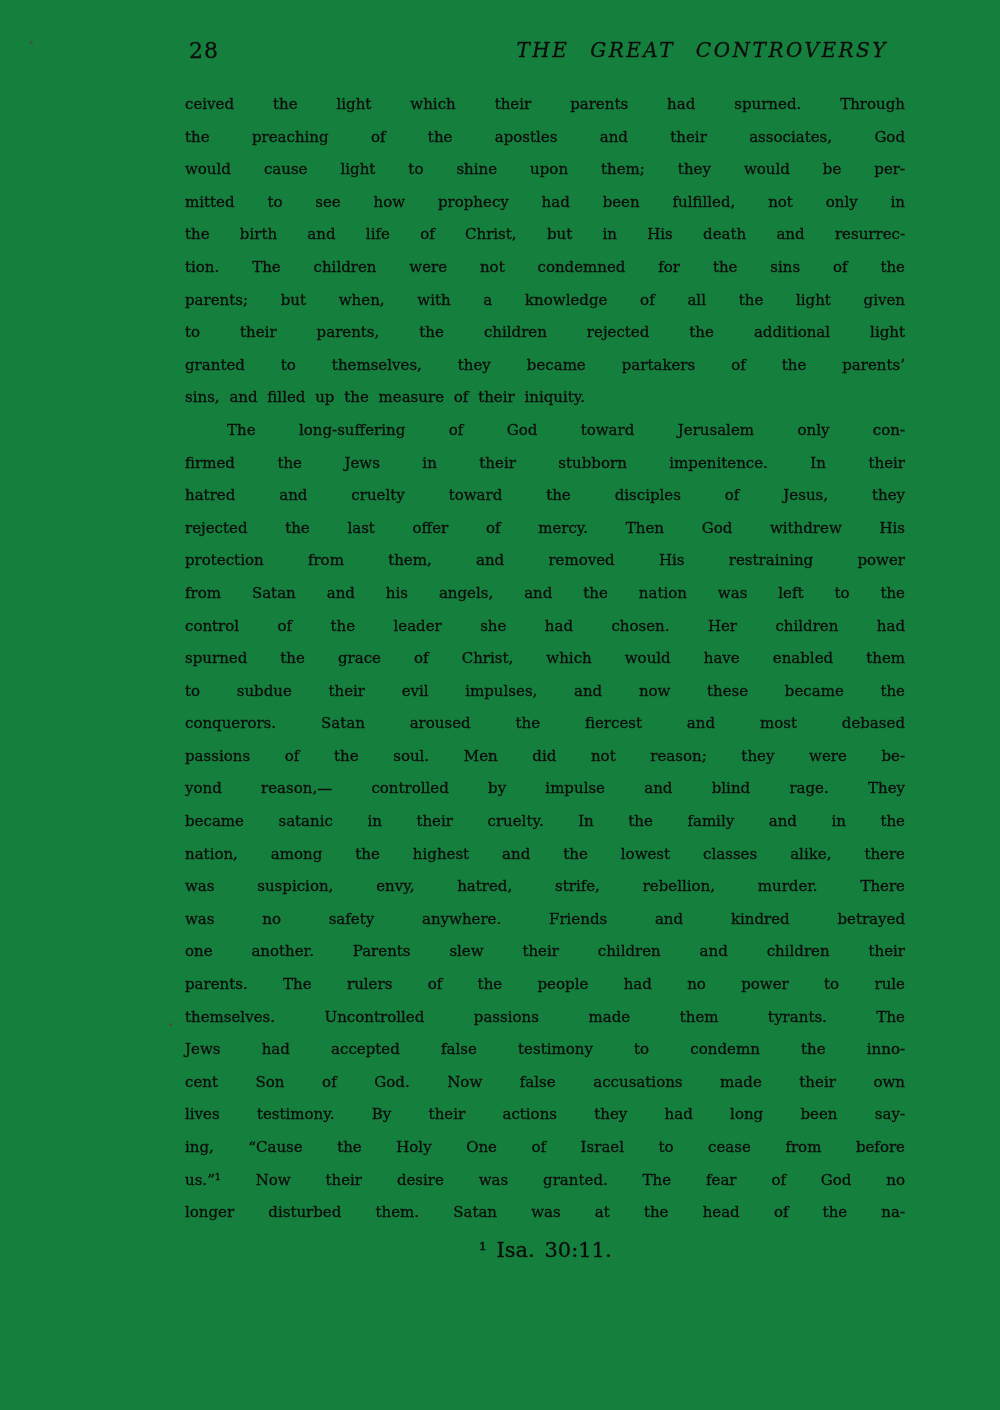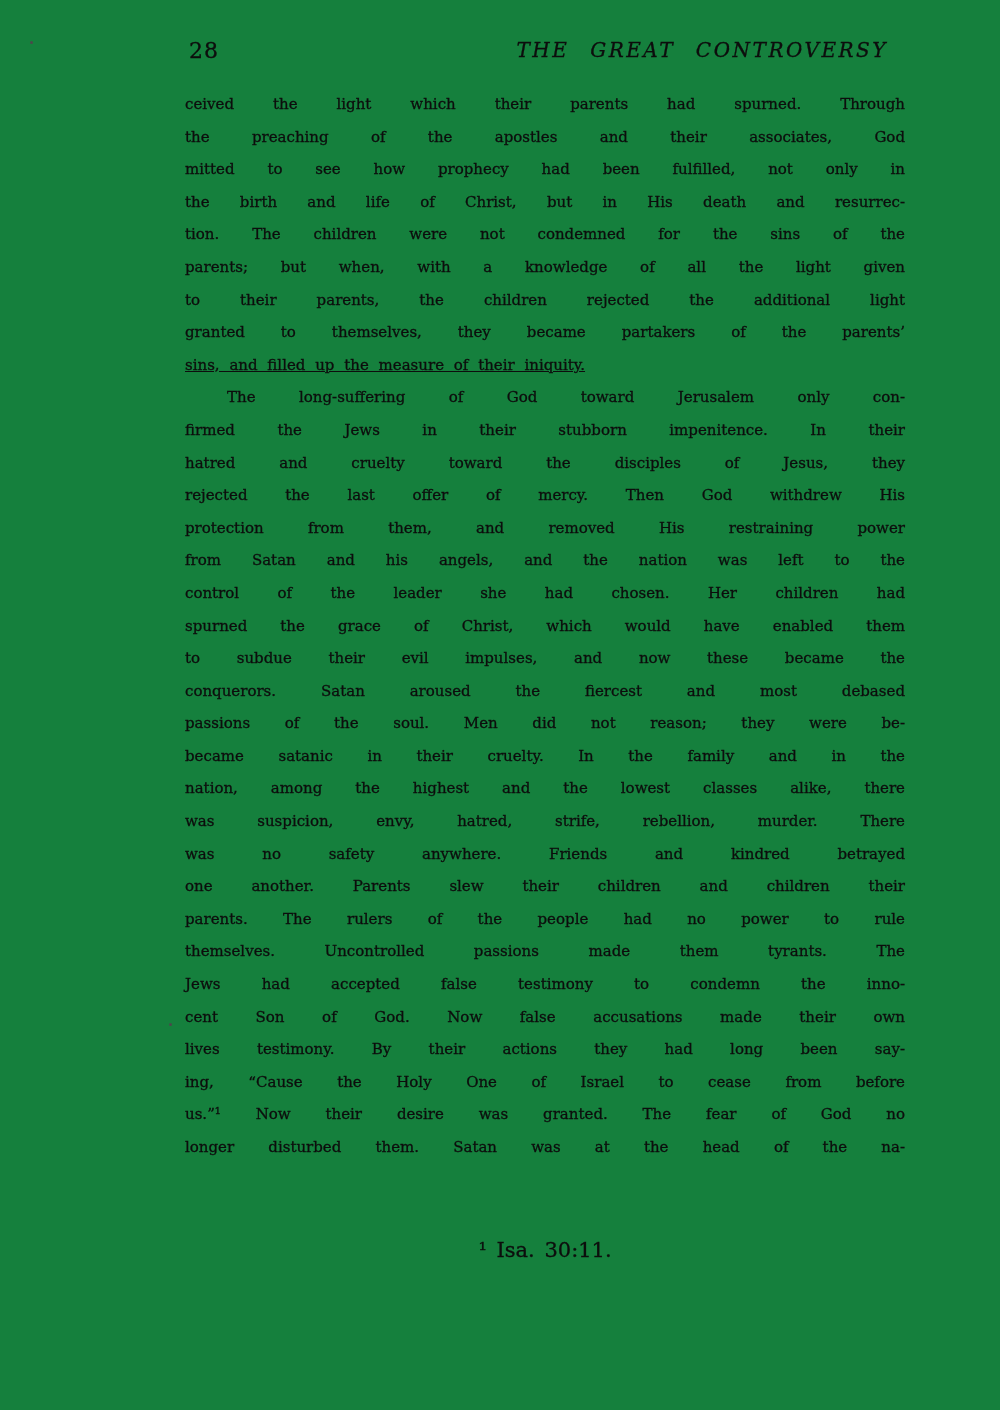--- a/index.html
+++ b/index.html
@@ -55,21 +55,20 @@
     text-align: justify;
     text-align-last: justify;
     word-spacing: 1px;
   }
   .line.indent {
     padding-left: 42px;
   }
   .line.no-just {
     text-align-last: left;
     word-spacing: 5px;
-    text-decoration: underline;
   }
   .footnote {
     position: absolute;
     left: 185px;
     top: 1238px;
     width: 720px;
     text-align: center;
     font-size: 21px;
     word-spacing: 3px;
   }
@@ -86,38 +85,40 @@
 
 <div class="page">
   <div class="header">
     <span class="pagenum">28</span>
     <span class="running-title">THE GREAT CONTROVERSY</span>
   </div>
 
   <div class="body-text" id="body-text">
       <div class="line">ceived the light which their parents had spurned.  Through</div>
       <div class="line">the preaching of the apostles and their associates, God</div>
+      <div class="line">would cause light to shine upon them; they would be per-</div>
       <div class="line">mitted to see how prophecy had been fulfilled, not only in</div>
       <div class="line">the birth and life of Christ, but in His death and resurrec-</div>
       <div class="line">tion.  The children were not condemned for the sins of the</div>
       <div class="line">parents; but when, with a knowledge of all the light given</div>
       <div class="line">to their parents, the children rejected the additional light</div>
       <div class="line">granted to themselves, they became partakers of the parents’</div>
       <div class="line no-just">sins, and filled up the measure of their iniquity.</div>
       <div class="line indent">The long-suffering of God toward Jerusalem only con-</div>
       <div class="line">firmed the Jews in their stubborn impenitence.  In their</div>
       <div class="line">hatred and cruelty toward the disciples of Jesus, they</div>
       <div class="line">rejected the last offer of mercy.  Then God withdrew His</div>
       <div class="line">protection from them, and removed His restraining power</div>
       <div class="line">from Satan and his angels, and the nation was left to the</div>
       <div class="line">control of the leader she had chosen.  Her children had</div>
       <div class="line">spurned the grace of Christ, which would have enabled them</div>
       <div class="line">to subdue their evil impulses, and now these became the</div>
       <div class="line">conquerors.  Satan aroused the fiercest and most debased</div>
       <div class="line">passions of the soul.  Men did not reason; they were be-</div>
+      <div class="line">yond reason,— controlled by impulse and blind rage.  They</div>
       <div class="line">became satanic in their cruelty.  In the family and in the</div>
       <div class="line">nation, among the highest and the lowest classes alike, there</div>
       <div class="line">was suspicion, envy, hatred, strife, rebellion, murder.  There</div>
       <div class="line">was no safety anywhere.  Friends and kindred betrayed</div>
       <div class="line">one another.  Parents slew their children and children their</div>
       <div class="line">parents.  The rulers of the people had no power to rule</div>
       <div class="line">themselves.  Uncontrolled passions made them tyrants.  The</div>
       <div class="line">Jews had accepted false testimony to condemn the inno-</div>
       <div class="line">cent Son of God.  Now false accusations made their own</div>
       <div class="line">lives testimony.  By their actions they had long been say-</div>

